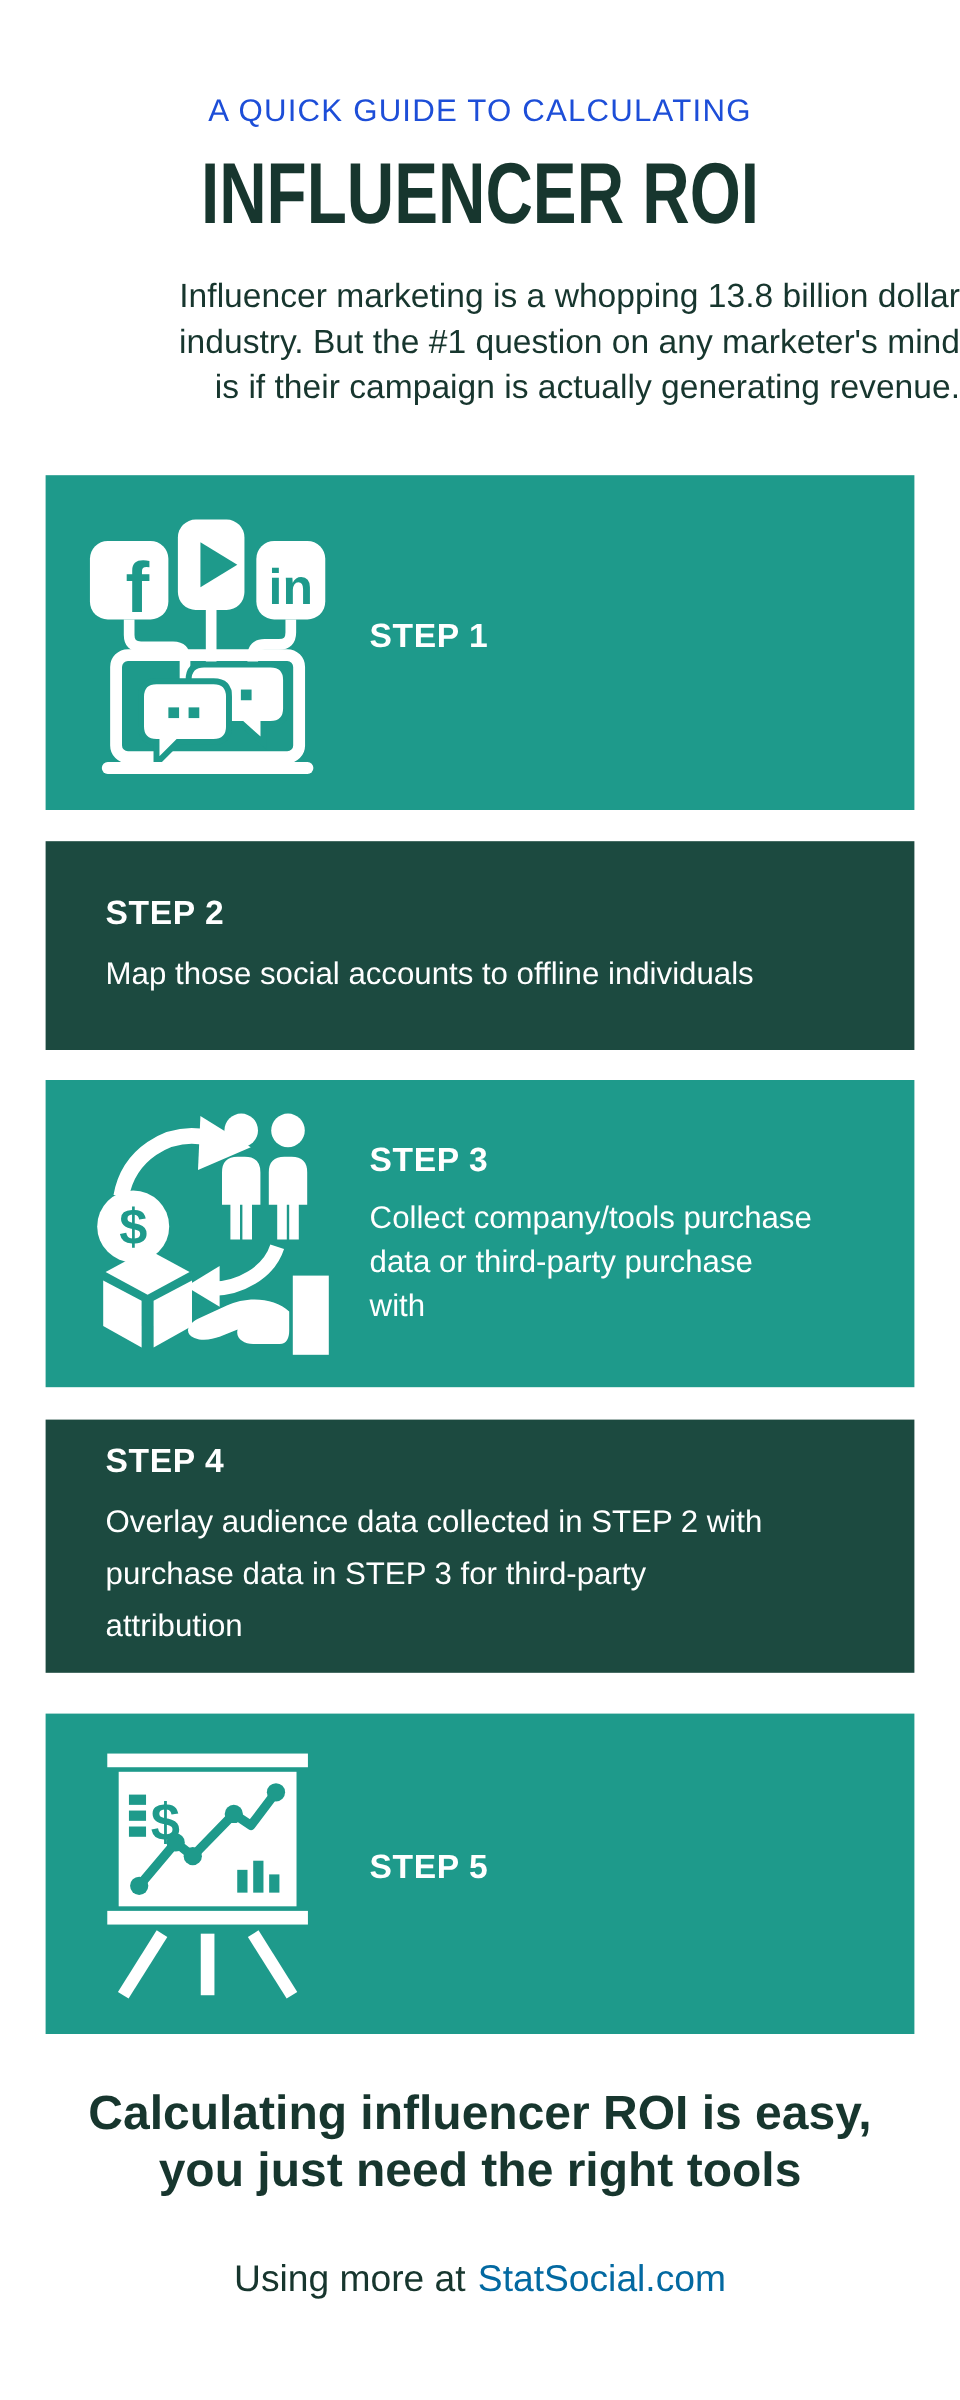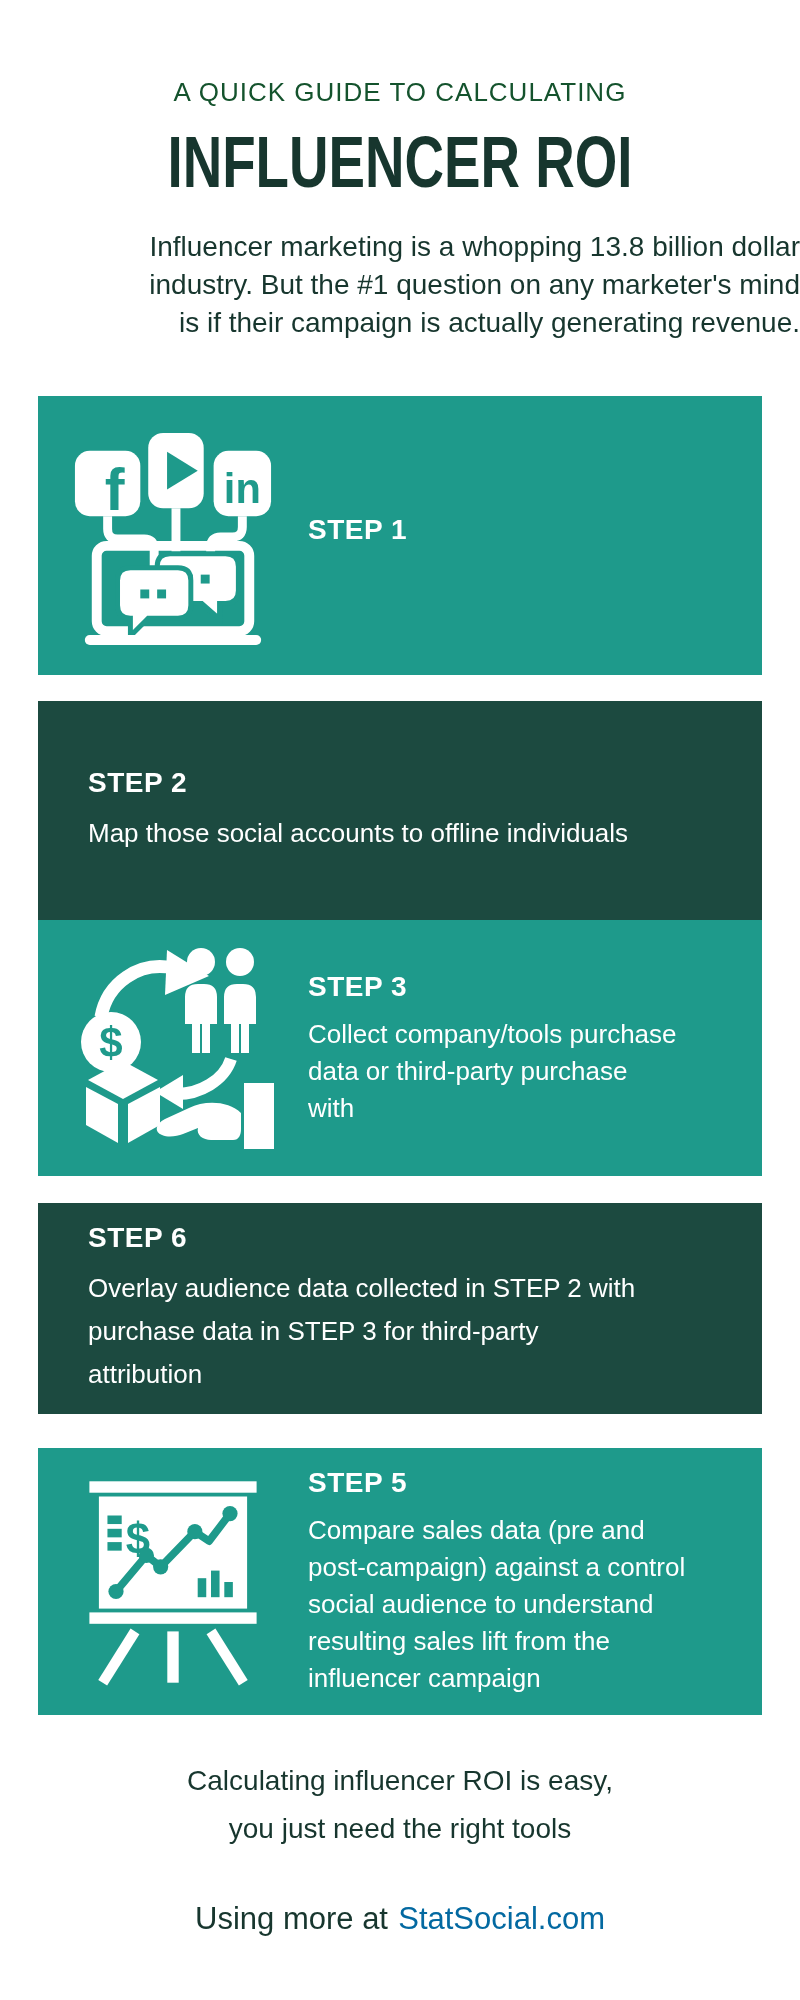--- a/index.html
+++ b/index.html
@@ -4,58 +4,58 @@
 <style>
   * { margin:0; padding:0; box-sizing:border-box; }
   html,body { width:800px; height:2000px; background:#ffffff; overflow:hidden;
               font-family:"Liberation Sans","DejaVu Sans",sans-serif; }
   .page { width:800px; height:2000px; position:relative; }
 
   
   .eyebrow {
     margin-top:76px; text-align:center;
     font-size:26px; line-height:32px; letter-spacing:1px;
-    color:#14532d; font-weight:400;
+    color:#1d4ed8; font-weight:400;
   }
   .page-title {
     margin-top:14px; text-align:center;
     font-size:72px; line-height:80px; font-weight:800;
     color:#17362E; transform:scaleX(.76); transform-origin:center;
     white-space:nowrap;
   }
   .intro { margin-top:26px; text-align:right; }
   .intro-line { font-size:28px; line-height:38px; color:#17362E; }
 
   
   .cards { margin-top:54px; }
   .card {
     width:724px; margin:0 auto;
     display:flex; align-items:center;
     color:#ffffff;
   }
   .card.teal { background:#1E9A8B; }
   .card.dark { background:#1C4A40; }
   .card-1 { height:279px; margin-bottom:26px; }
-  .card-2 { height:219px; }
+  .card-2 { height:174px; margin-bottom:25px; }
   .card-3 { height:256px; margin-bottom:27px; }
   .card-4 { height:211px; margin-bottom:34px; }
   .card-5 { height:267px; }
 
   .icon-col { width:270px; flex:0 0 270px; display:flex; justify-content:center; align-items:center; }
   .text-col { flex:1; }
   .card.dark .text-col { padding-left:50px; }
 
   .step-label { font-size:28px; line-height:34px; font-weight:700; letter-spacing:.5px; margin-bottom:12px; }
   .step-text .line { font-size:26px; }
   .card.teal .step-text .line { line-height:37px; max-width:430px; }
   .card.dark .step-text .line { line-height:43px; max-width:630px; }
 
   
   .closing { margin-top:42px; text-align:center; }
-  .closing-line { font-size:28px; line-height:48px; font-weight:400; color:#17362E; }
+  .closing-line { font-size:40px; line-height:48px; font-weight:700; color:#17362E; }
   .learn { margin-top:46px; text-align:center; font-size:31px; line-height:40px; color:#17362E; }
   .learn .link { color:#0369a1; margin-left:.33em; text-decoration:none; cursor:pointer; }
 
   svg text { font-family:"Liberation Sans","DejaVu Sans",sans-serif; }
 </style>
 </head>
 <body>
 
 <div class="page">
 
@@ -142,21 +142,21 @@
         <div class="step-text">
           <div class="line">Collect company/tools purchase</div>
           <div class="line">data or third-party purchase</div>
           <div class="line">with</div>
         </div>
       </div>
     </section>
 
     <section class="card dark card-4">
       <div class="text-col">
-        <h2 class="step-label">STEP 6</h2>
+        <h2 class="step-label">STEP 4</h2>
         <div class="step-text">
           <div class="line">Overlay audience data collected in STEP 2 with</div>
           <div class="line">purchase data in STEP 3 for third-party</div>
           <div class="line">attribution</div>
         </div>
       </div>
     </section>
 
     <section class="card teal card-5">
       <div class="icon-col">
@@ -181,27 +181,20 @@
             <rect x="154" y="110" width="9" height="16"></rect>
           </g>
           <rect x="12" y="142" width="176" height="12" fill="#fff"></rect>
           <rect x="94" y="162" width="12" height="54" fill="#fff"></rect>
           <line x1="60" y1="162" x2="26" y2="216" stroke="#fff" stroke-width="11"></line>
           <line x1="140" y1="162" x2="174" y2="216" stroke="#fff" stroke-width="11"></line>
         </svg>
       </div>
       <div class="text-col">
         <h2 class="step-label">STEP 5</h2>
-        <div class="step-text">
-          <div class="line">Compare sales data (pre and</div>
-          <div class="line">post-campaign) against a control</div>
-          <div class="line">social audience to understand</div>
-          <div class="line">resulting sales lift from the</div>
-          <div class="line">influencer campaign</div>
-        </div>
       </div>
     </section>
 
   </div>
 
   <div class="closing">
     <div class="closing-line">Calculating influencer ROI is easy,</div>
     <div class="closing-line">you just need the right tools</div>
   </div>
   <div class="learn">

